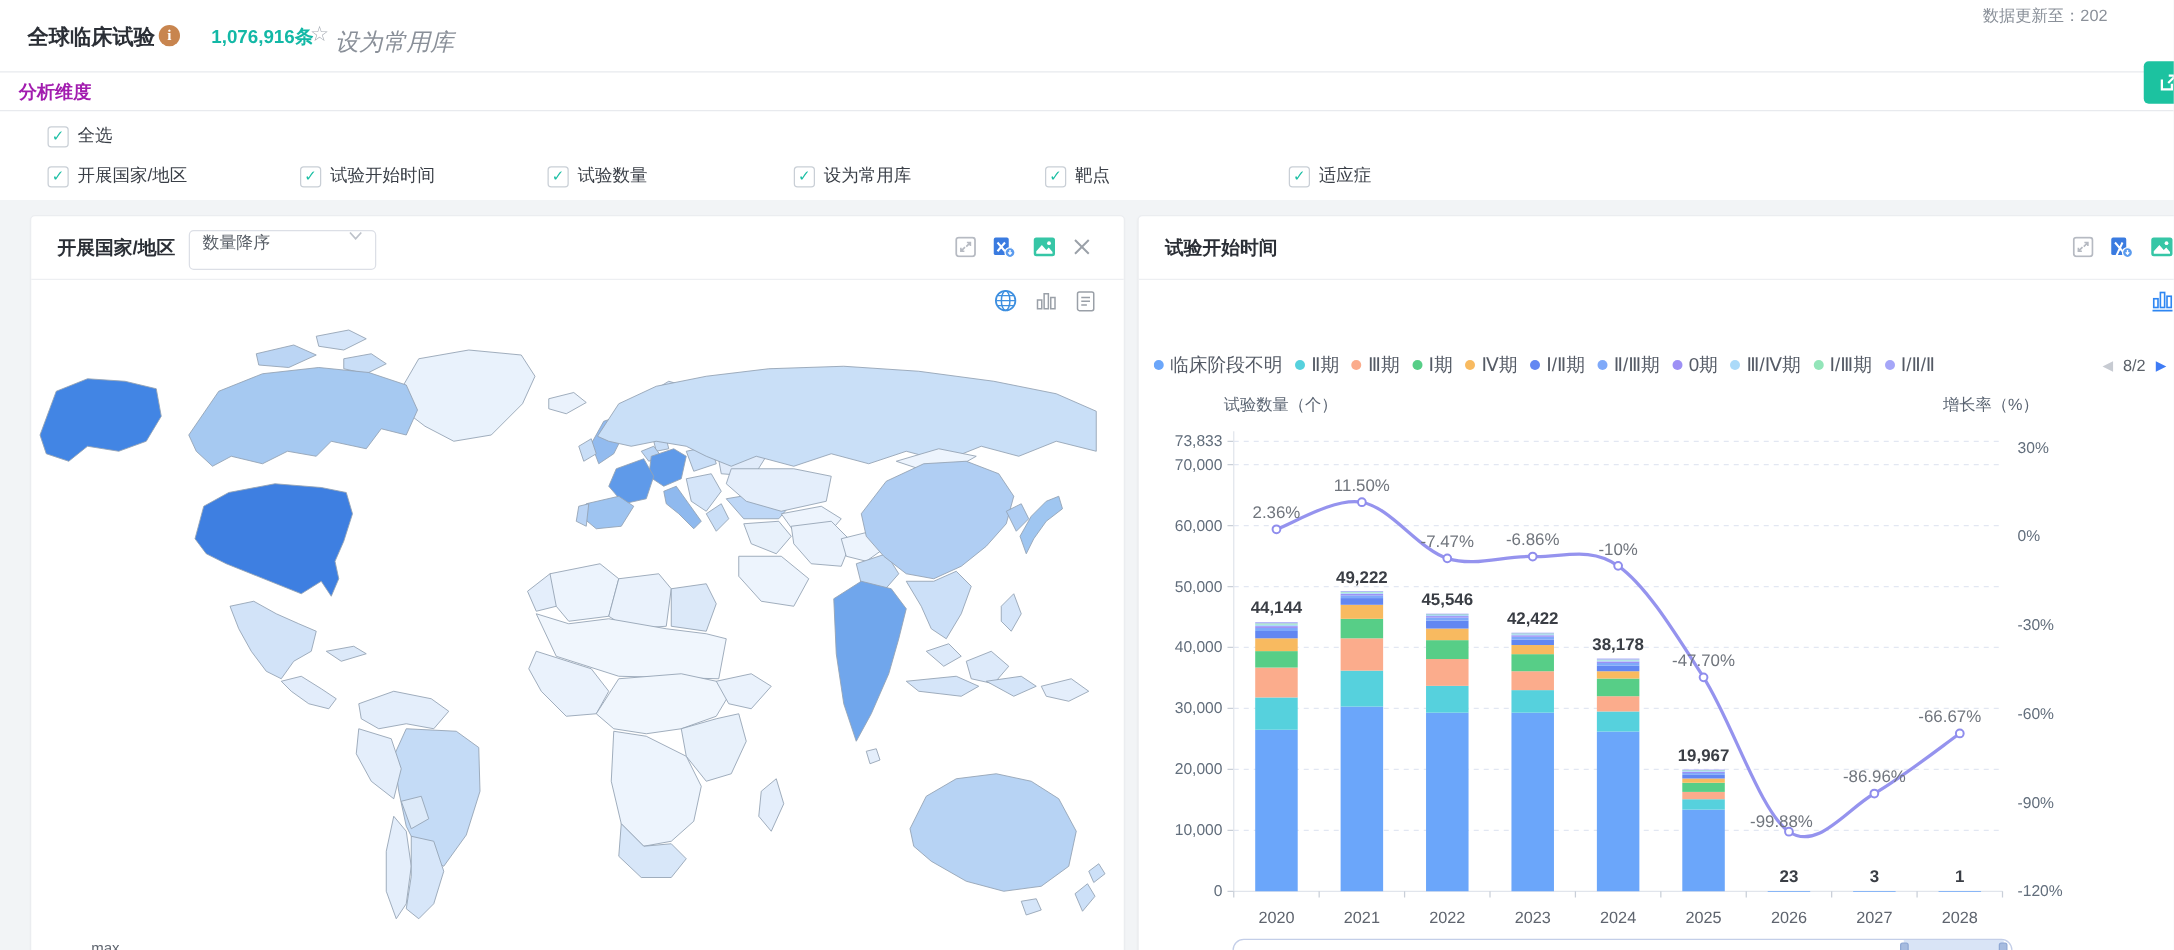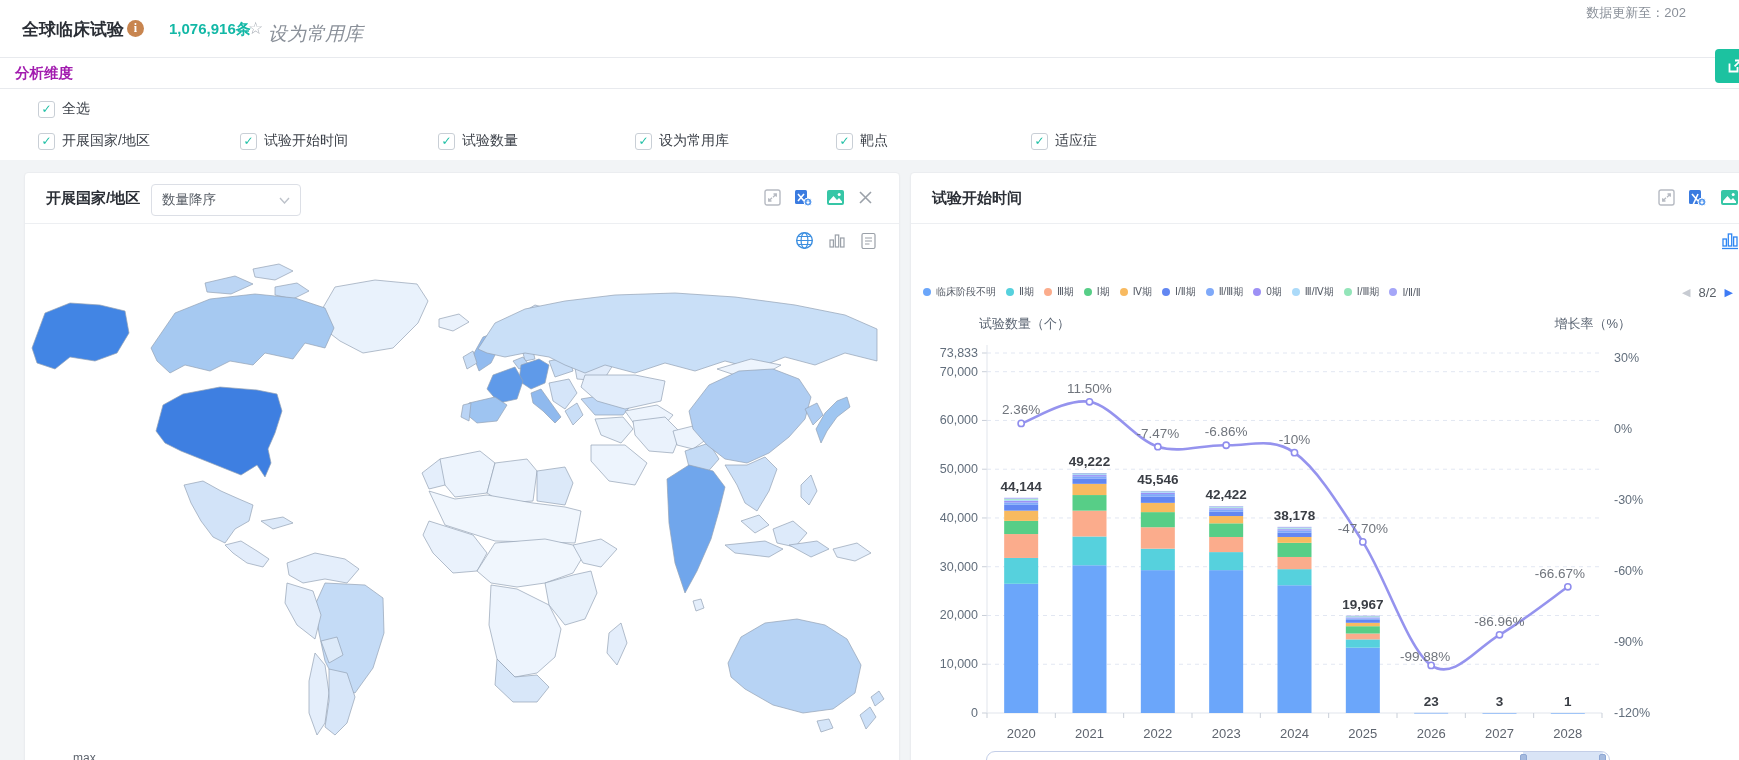--- a/index.html
+++ b/index.html
@@ -29,30 +29,30 @@
   .card{position:absolute;top:172px;background:#fff;border:1px solid #EBEDF0;border-radius:4px;
         box-shadow:0 1px 2px rgba(0,0,0,0.03);}
   #left-card{left:24px;width:874px;height:600px;}
   #right-card{left:910px;width:850px;height:600px;}
   .card-head{position:absolute;left:0;top:0;width:100%;height:50px;border-bottom:1px solid #EDEFF2;}
   .card-title{position:absolute;left:21px;top:16px;font-size:15px;font-weight:bold;color:#2B2F36;}
   .head-icons{position:absolute;top:15px;display:flex;gap:13px;align-items:center;}
   #left-card .head-icons{right:26px;}
   #right-card .head-icons{right:22px;}
   .dropdown{position:absolute;left:126px;top:11px;width:128px;height:30px;border:1px solid #DCDFE6;
-            border-radius:4px;display:flex;align-items:center;justify-content:space-between;
+            border-radius:4px;display:flex;align-items:flex-start;justify-content:space-between;
             padding:0 10px;font-size:13.5px;color:#5A6068;background:#fff;}
   .viewbar{position:absolute;top:58px;right:22px;display:flex;gap:14px;align-items:center;}
   
   #map-max-label{left:48px;top:578px;font-size:12px;color:#5E646E;}
   #map-max-value{left:93px;top:584px;font-size:15px;font-weight:bold;color:#23262B;}
   
   #legend-row{position:absolute;left:12px;top:108px;width:718px;height:22px;display:flex;
               align-items:center;gap:10px;overflow:hidden;white-space:nowrap;}
-  .lg-item{display:inline-flex;align-items:center;gap:5px;font-size:10px;color:#555B66;flex:0 0 auto;}
+  .lg-item{display:inline-flex;align-items:center;gap:5px;font-size:15px;color:#555B66;flex:0 0 auto;}
   .lg-dot{width:8px;height:8px;border-radius:50%;}
   #legend-pager{position:absolute;right:28px;top:108px;height:22px;display:flex;align-items:center;gap:8px;
                 font-size:13px;color:#5A6068;background:#fff;padding-left:6px;}
   .pg-arrow{font-size:11px;}
   
   #datazoom{position:absolute;left:75px;top:578px;width:622px;height:20px;border:1px solid #C3CEE8;
             border-radius:9px;background:#fff;}
   #dz-sel{position:absolute;left:536px;top:0;width:80px;height:18px;background:#D9E4F6;}
   .dz-handle{position:absolute;top:2px;width:5px;height:14px;border-radius:2px;background:#A6BBDF;border:1px solid #8FA8D4;}
   text{font-family:"Liberation Sans","DejaVu Sans",sans-serif;}

